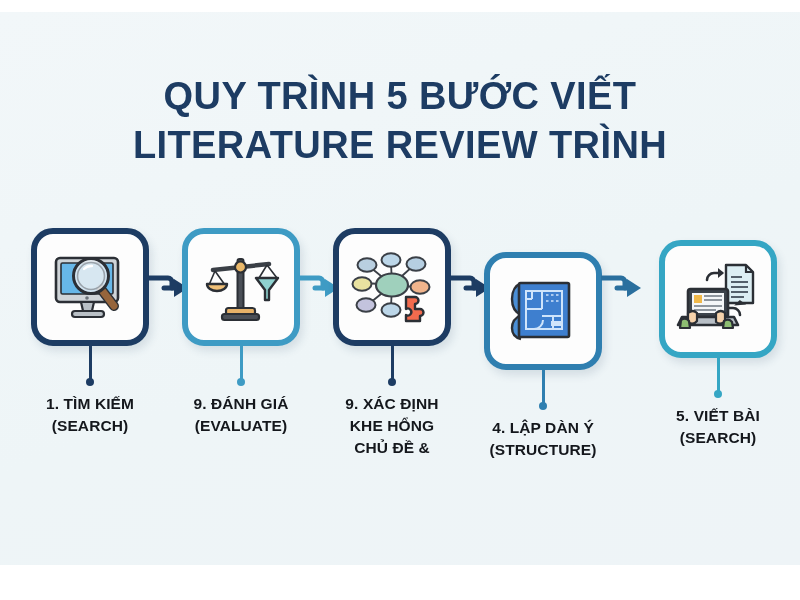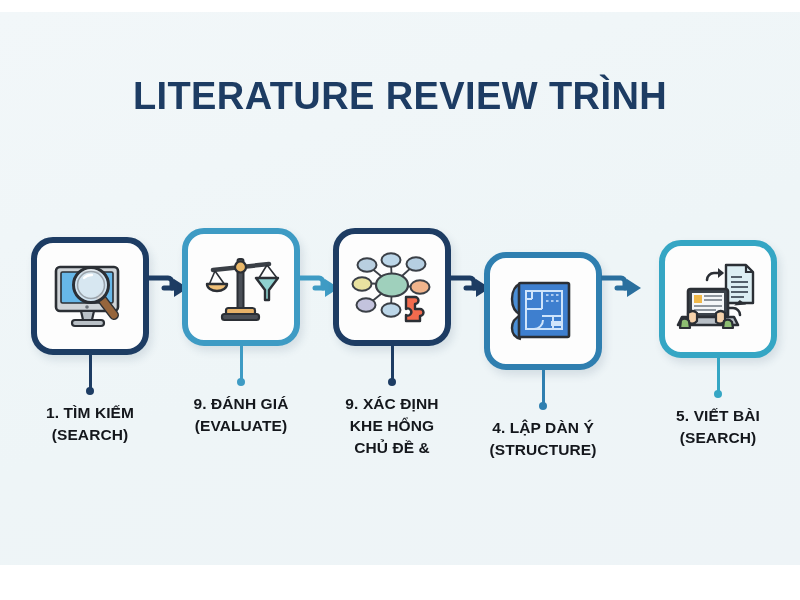--- a/index.html
+++ b/index.html
@@ -121,26 +121,27 @@
   .arrow svg { display: block; }
 </style>
 </head>
 <body>
 
 <div id="canvas">
 
   <div id="panel"></div>
 
   <div id="title-block">
+    <span class="title-line">QUY TRÌNH 5 BƯỚC VIẾT</span>
     <span class="title-line">LITERATURE REVIEW TRÌNH</span>
   </div>
 
   <div id="steps">
 
-    <div class="step" style="left:28px;margin-top:9px;">
+    <div class="step" style="left:28px;">
       <div class="card" style="border-color:#1d3c63;">
         <span>
           <svg width="84" height="84" viewBox="0 0 84 84">
 
             <rect x="8" y="13" width="62" height="44" rx="4" fill="#cfd4d8" stroke="#2b2f35" stroke-width="2.6"></rect>
             <rect x="13" y="18" width="52" height="31" rx="1.5" fill="#67b7e8" stroke="#2b2f35" stroke-width="1.6"></rect>
             <circle cx="39" cy="53" r="1.8" fill="#6b7178"></circle>
 
             <path d="M33 57 l2.5 11 h8 L46 57 z" fill="#b9c0c6" stroke="#2b2f35" stroke-width="2.2" stroke-linejoin="round"></path>
             <rect x="24" y="66" width="32" height="6" rx="3" fill="#b9c0c6" stroke="#2b2f35" stroke-width="2.2"></rect>

